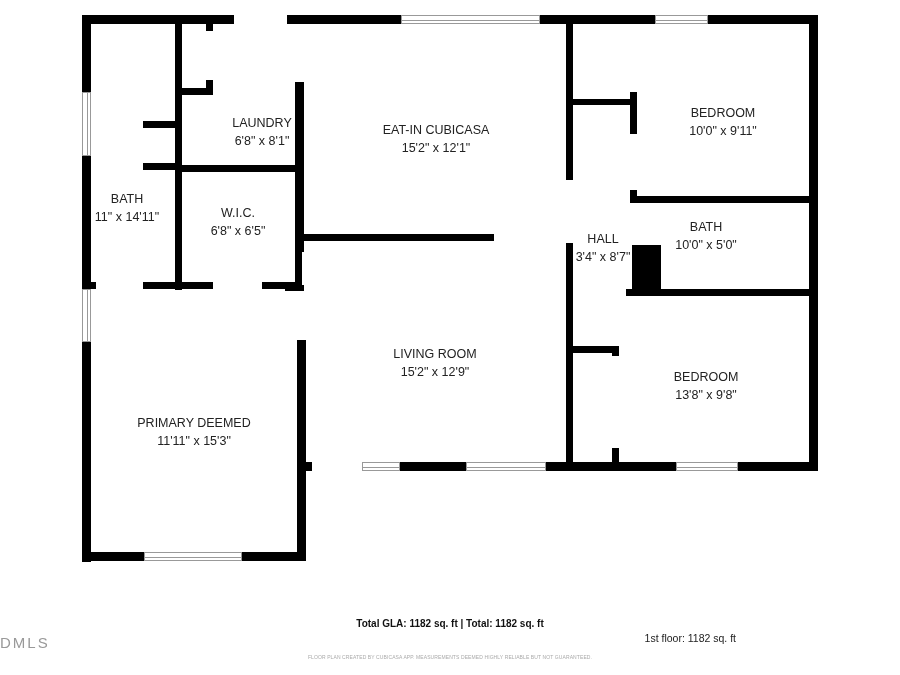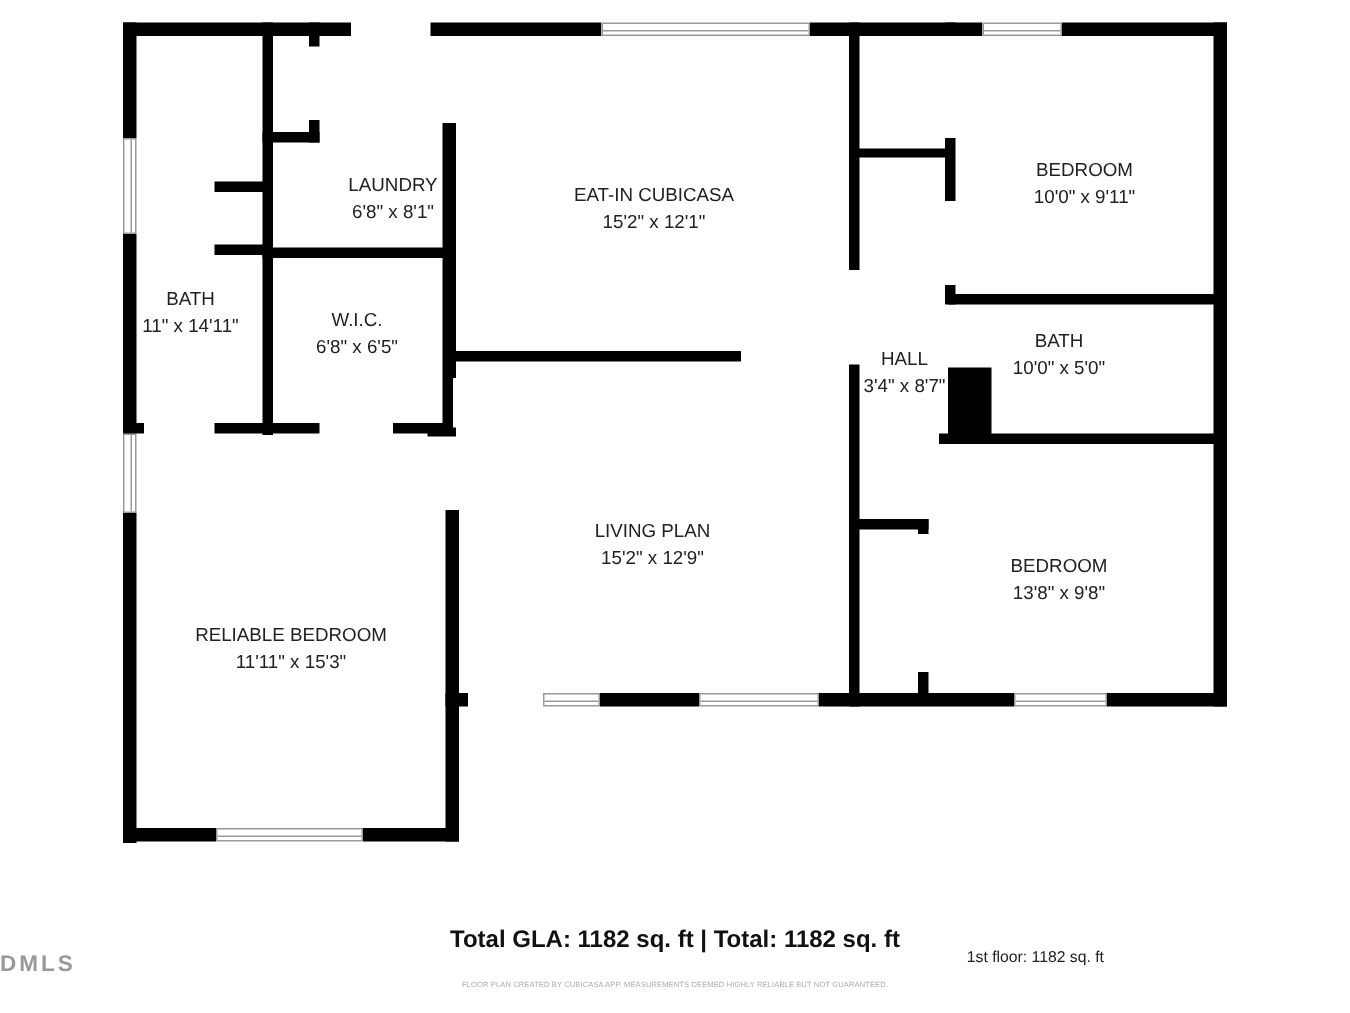--- a/index.html
+++ b/index.html
@@ -4,24 +4,24 @@
 <style>
   html,body{margin:0;padding:0;background:#fff;}
   body{width:900px;height:675px;position:relative;overflow:hidden;font-family:"Liberation Sans",sans-serif;}
   .plan{position:absolute;left:0;top:0;width:900px;height:600px;}
   .w{position:absolute;background:#000;}
   .win{position:absolute;background:#fff;border:1px solid #999;box-sizing:border-box;}
   .win.h::after{content:"";position:absolute;left:0;right:0;top:50%;border-top:1px solid #999;}
   .win.v::after{content:"";position:absolute;top:0;bottom:0;left:50%;border-left:1px solid #999;}
   .room-label{position:absolute;text-align:center;color:#222;font-size:12.5px;line-height:18px;transform:translateX(-50%);white-space:nowrap;}
   .room-label span{display:block;}
-  .footer-total{position:absolute;left:0;width:900px;top:618px;text-align:center;font-size:16px;font-weight:bold;color:#111;}
+  .footer-total{position:absolute;left:0;width:900px;top:618px;text-align:center;font-size:10px;font-weight:bold;color:#111;}
   .footer-floor{position:absolute;left:0;width:736px;top:632px;text-align:right;font-size:10.5px;color:#222;}
   .footer-disclaimer{position:absolute;left:0;width:900px;top:654px;text-align:center;font-size:5px;color:#aaa;letter-spacing:0.1px;}
-  .mls-logo{position:absolute;left:0;top:634px;font-size:15px;color:#999;letter-spacing:2px;font-weight:700;}
+  .mls-logo{position:absolute;left:0;top:634px;font-size:15px;color:#999;letter-spacing:2px;font-weight:400;}
 </style>
 </head>
 <body>
 
 <div class="plan">
 
   <div class="w" style="left:82px;top:15px;width:152px;height:9px;"></div>
   <div class="w" style="left:287px;top:15px;width:114px;height:9px;"></div>
   <div class="w" style="left:540px;top:15px;width:115px;height:9px;"></div>
   <div class="w" style="left:708px;top:15px;width:110px;height:9px;"></div>
@@ -100,28 +100,28 @@
 </div>
 <div class="room-label" style="left:603px;top:198px;margin-top:32px;">
   <span>HALL</span>
   <span>3'4" x 8'7"</span>
 </div>
 <div class="room-label" style="left:706px;top:218px;">
   <span>BATH</span>
   <span>10'0" x 5'0"</span>
 </div>
 <div class="room-label" style="left:435px;top:345px;">
-  <span>LIVING PLAN</span>
+  <span>LIVING ROOM</span>
   <span>15'2" x 12'9"</span>
 </div>
 <div class="room-label" style="left:706px;top:368px;">
   <span>BEDROOM</span>
   <span>13'8" x 9'8"</span>
 </div>
 <div class="room-label" style="left:194px;top:414px;">
-  <span>RELIABLE BEDROOM</span>
+  <span>PRIMARY DEEMED</span>
   <span>11'11" x 15'3"</span>
 </div>
 
 <div class="footer-total">Total GLA: 1182 sq. ft | Total: 1182 sq. ft</div>
 <div class="footer-floor">1st floor: 1182 sq. ft</div>
 <div class="footer-disclaimer">FLOOR PLAN CREATED BY CUBICASA APP. MEASUREMENTS DEEMED HIGHLY RELIABLE BUT NOT GUARANTEED.</div>
 <div class="mls-logo">DMLS</div>
 
 </body></html>

